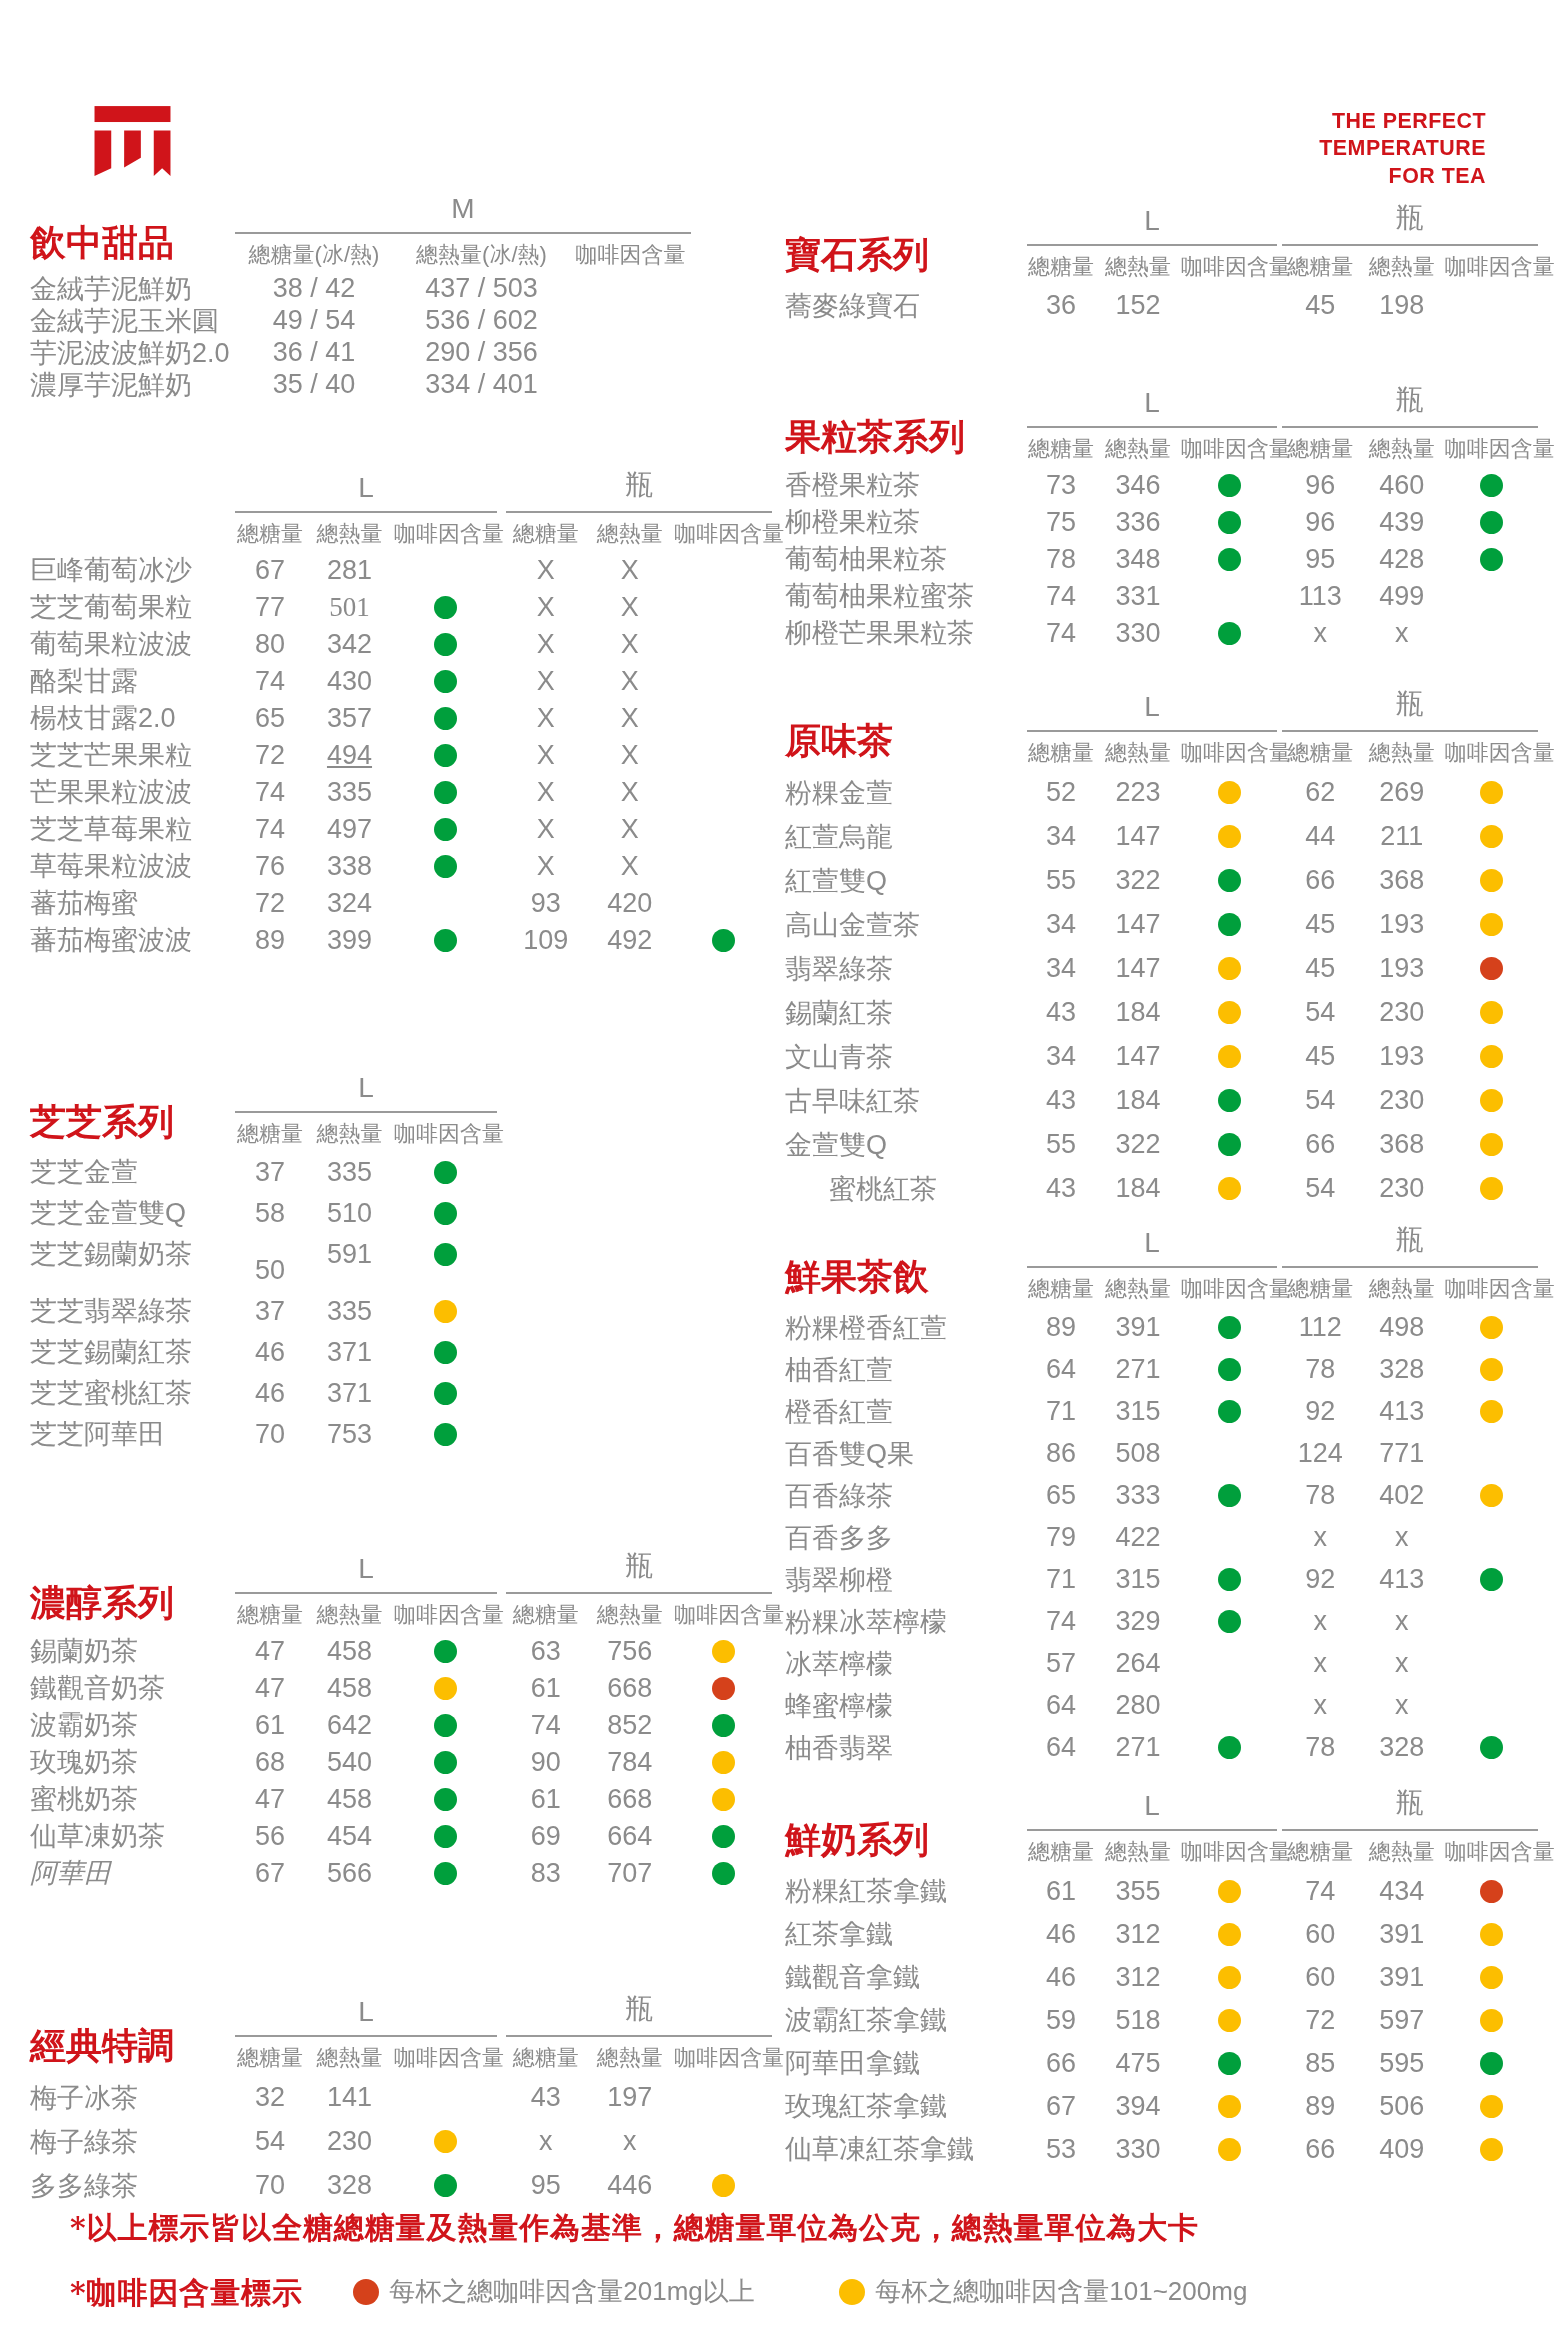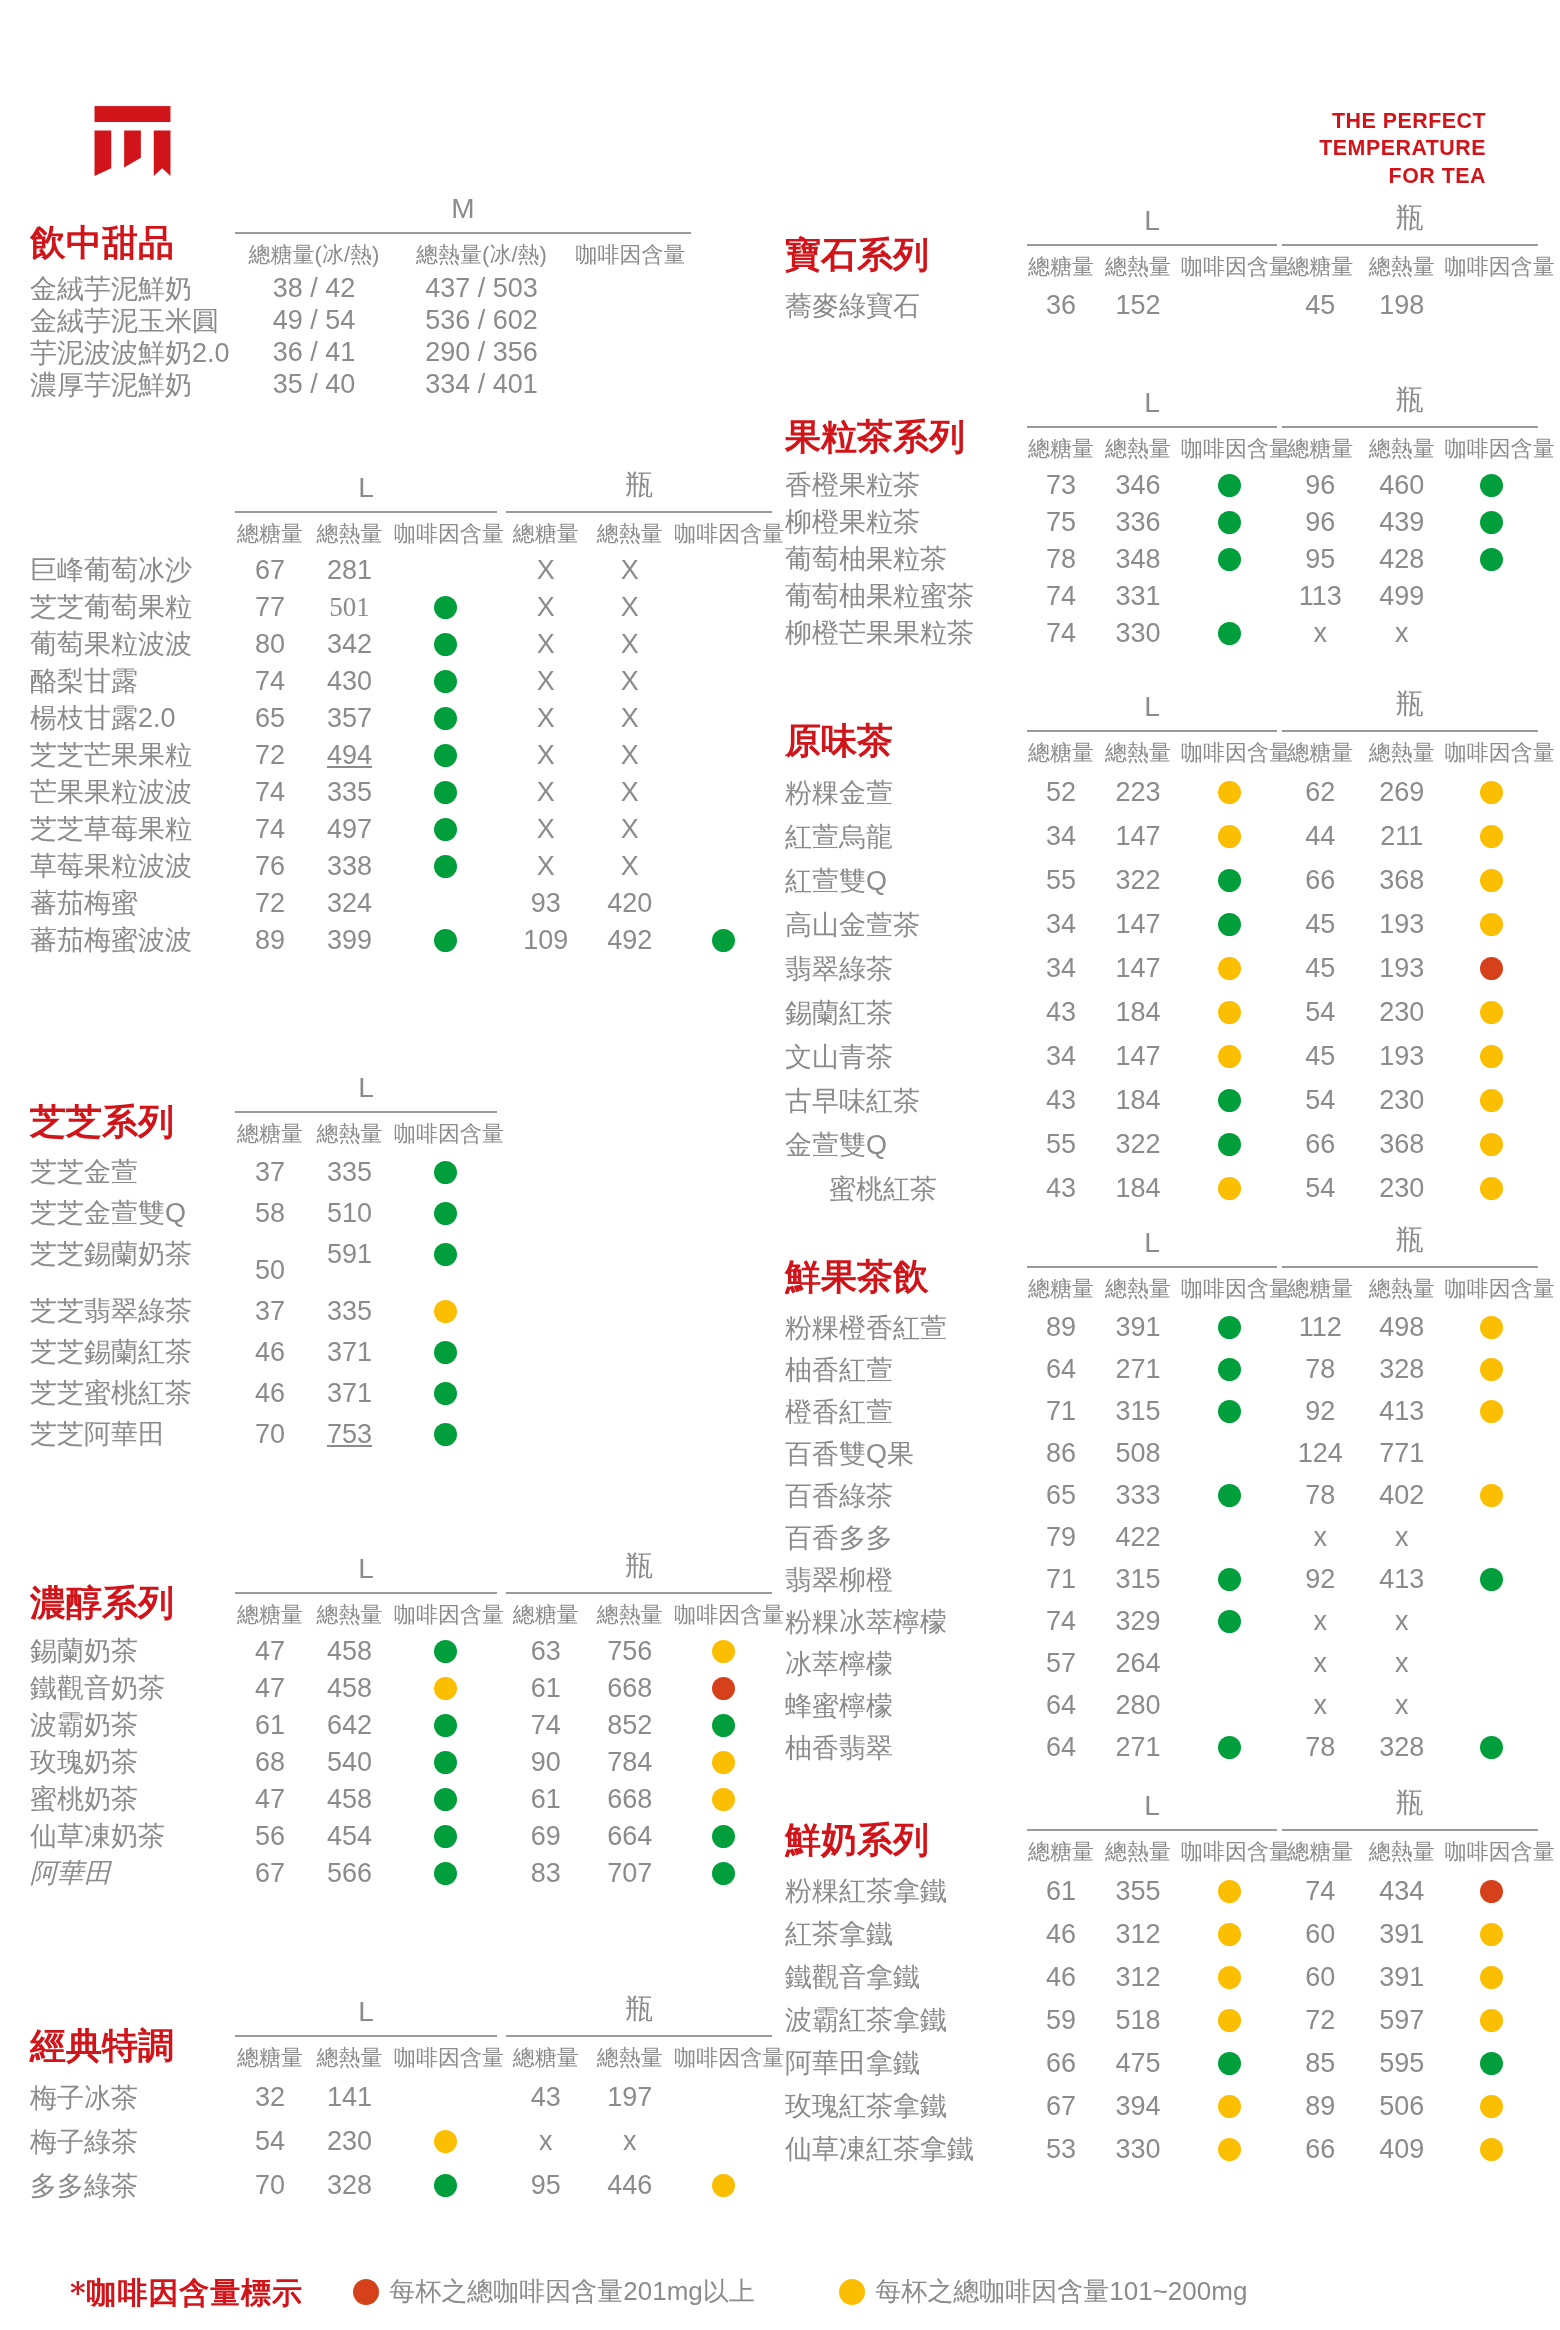--- a/index.html
+++ b/index.html
@@ -233,21 +233,21 @@
             <span class="dot dot-green"></span>
           </div>
           <div class="cell name-cell" style="grid-area: 8 / 1; height: 41px;">芝芝蜜桃紅茶</div>
           <div class="cell" style="grid-area: 8 / 2; height: 41px;">46</div>
           <div class="cell" style="grid-area: 8 / 3; height: 41px;">371</div>
           <div class="cell" style="grid-area: 8 / 4; height: 41px;">
             <span class="dot dot-green"></span>
           </div>
           <div class="cell name-cell" style="grid-area: 9 / 1; height: 41px;">芝芝阿華田</div>
           <div class="cell" style="grid-area: 9 / 2; height: 41px;">70</div>
-          <div class="cell" style="grid-area: 9 / 3; height: 41px; text-decoration: underline;">753</div>
+          <div class="cell" style="grid-area: 9 / 3; height: 41px;">753</div>
           <div class="cell" style="grid-area: 9 / 4; height: 41px;">
             <span class="dot dot-green"></span>
           </div>
         </div>
       </div>
       <div class="section" style="left: 30px; top: 1547px;">
         <div class="grid" style="grid-template-columns: 205px 70px 89px 103px 9.3px 79px 89px 98px;">
           <div class="sec-title" style="grid-area: 1 / 1 / 3;">濃醇系列</div>
           <div class="size-cell" style="grid-area: 1 / 2 / auto / span 3;">L</div>
           <div class="col-label" style="grid-area: 2 / 2;">總糖量</div>
@@ -782,20 +782,21 @@
           </div>
           <div class="cell" style="grid-area: 9 / 6; height: 43px;">66</div>
           <div class="cell" style="grid-area: 9 / 7; height: 43px;">409</div>
           <div class="cell" style="grid-area: 9 / 8; height: 43px;">
             <span class="dot dot-yellow"></span>
           </div>
         </div>
       </div>
     </div>
 
+  <div class="note-red" style="left:70px;top:2208px;">*以上標示皆以全糖總糖量及熱量作為基準，總糖量單位為公克，總熱量單位為大卡</div>
 
   <div class="note-red" style="left:70px;top:2273px;">*咖啡因含量標示</div>
 
   <div class="legend-item" style="left:353px;top:2274px;">
     <span class="dot dot-red"></span>
     <span class="legend-text">每杯之總咖啡因含量201mg以上</span>
   </div>
   <div class="legend-item" style="left:839px;top:2274px;">
     <span class="dot dot-yellow"></span>
     <span class="legend-text">每杯之總咖啡因含量101~200mg</span>

